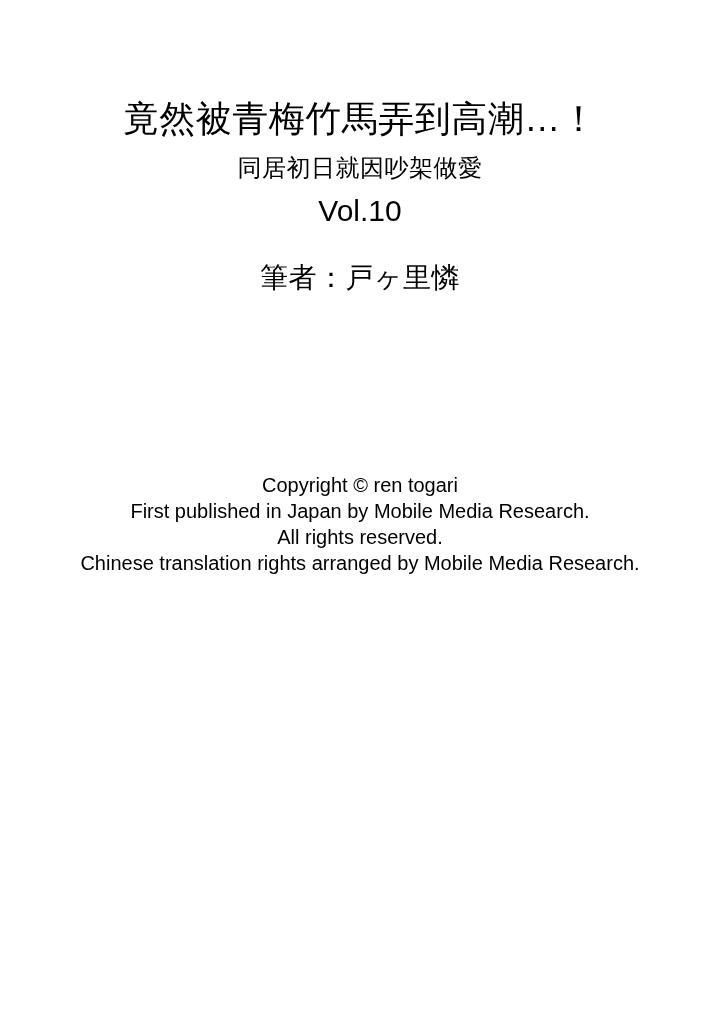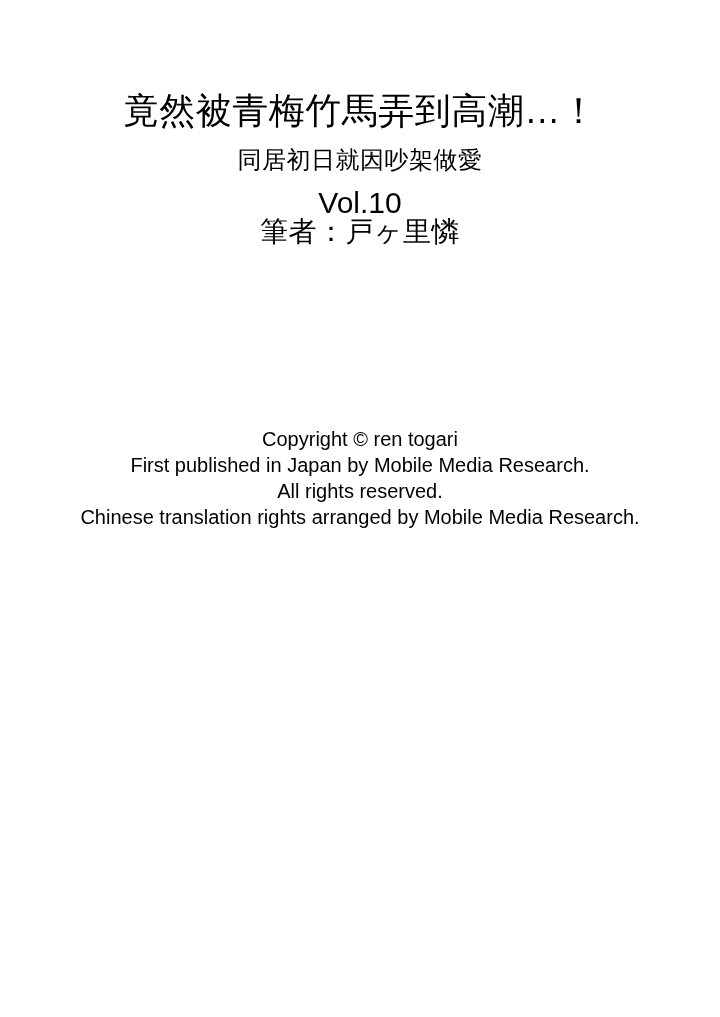--- a/index.html
+++ b/index.html
@@ -14,41 +14,42 @@
     font-family: "Liberation Sans", "DejaVu Sans", sans-serif;
     overflow: hidden;
   }
   .page {
     width: 720px;
     height: 1017px;
     text-align: center;
     position: relative;
   }
   .title {
-    margin: 14px;
-    padding-top: 79px;
+    margin: 0;
+    padding-top: 101px;
     font-size: 36px;
     font-weight: 500;
     line-height: 1;
     letter-spacing: 0.5px;
   }
   .subtitle {
     margin: 16px;
     margin-top: 19px;
     font-size: 24px;
     font-weight: 500;
     line-height: 1;
     letter-spacing: 0.5px;
   }
   .volume {
     font-size: 30px;
     line-height: 1;
     font-weight: 400;
   }
   .author {
+    margin-top: 38px;
     font-size: 28px;
     line-height: 1;
     font-weight: 500;
     letter-spacing: 0.5px;
   }
   .copyright {
     margin-top: 180px;
     font-size: 20px;
     line-height: 26px;
     font-weight: 400;

